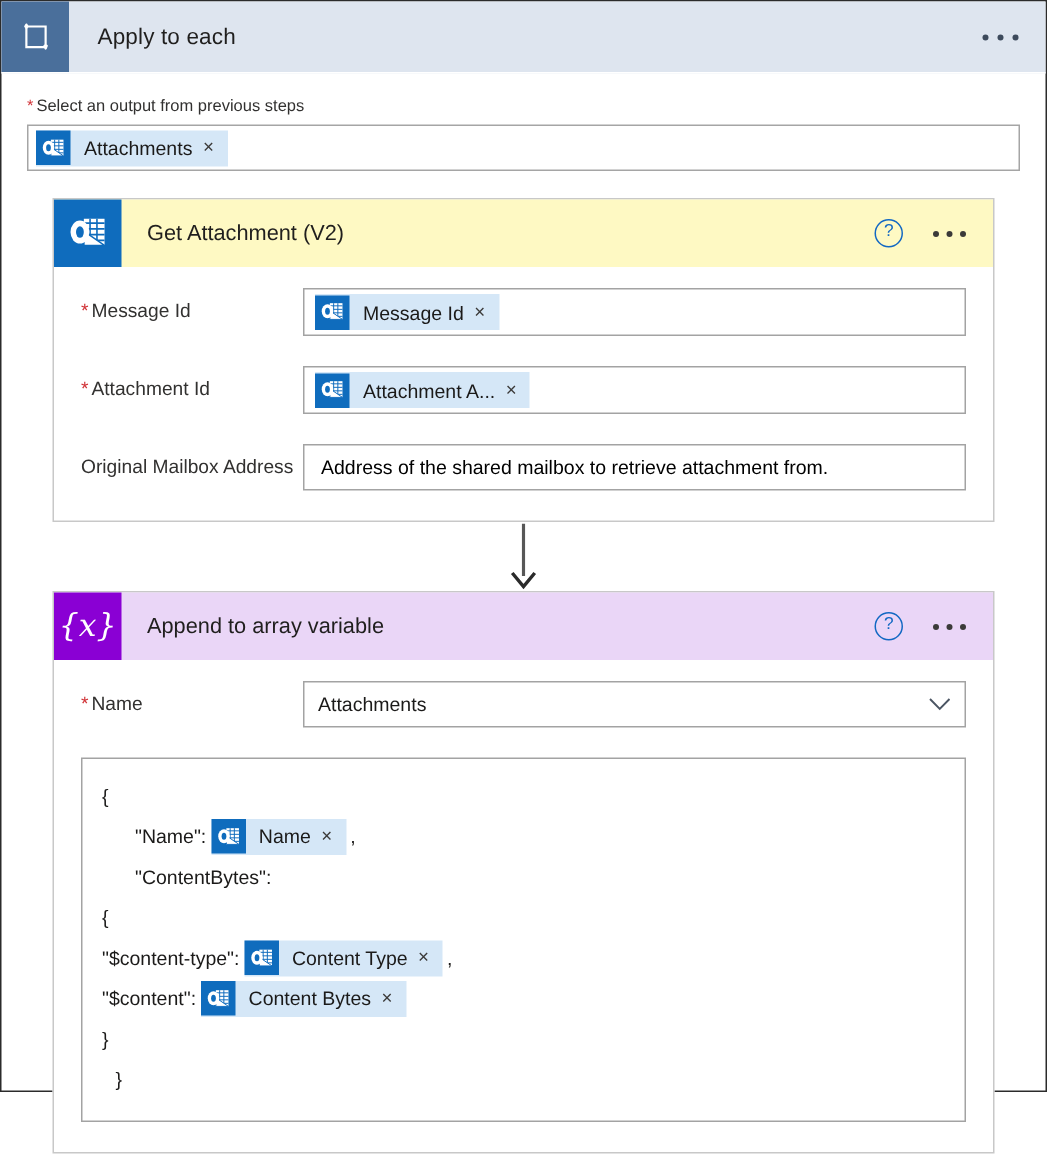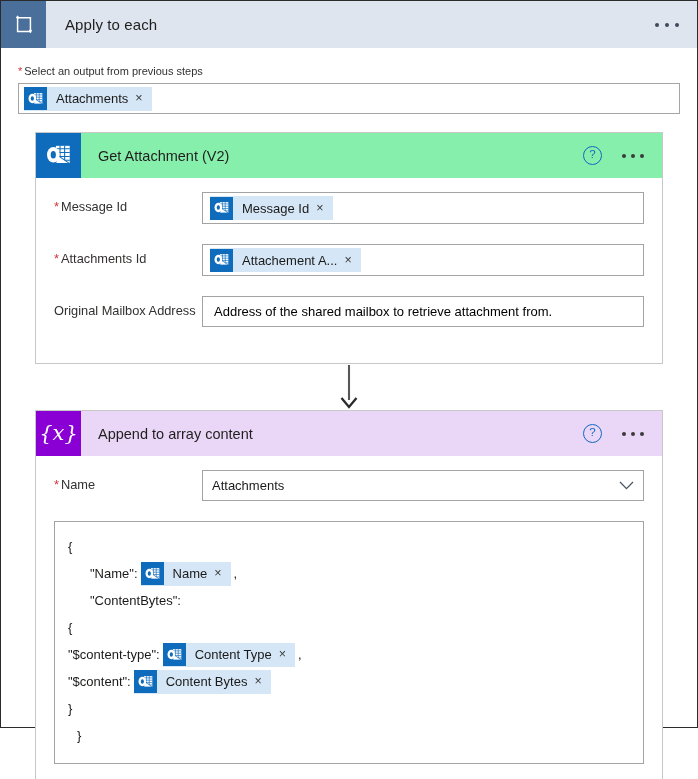--- a/index.html
+++ b/index.html
@@ -92,21 +92,21 @@
   
   .card{
     margin:18px 17px 0 17px;
     border:1px solid #c8c8c8;
     background:#ffffff;
   }
   .card-header{
     display:flex;align-items:center;
     height:45px;
   }
-  .card-header.outlook{background:#86efac;}
+  .card-header.outlook{background:#fef9c3;}
   .card-header.purple{background:#ead6f7;}
   .card-icon{
     width:45px;height:45px;flex:0 0 45px;
     display:flex;align-items:center;justify-content:center;
   }
   .card-icon.outlook{background:#0f6cbd;}
   .card-icon.purple{background:#8a00d4;}
   .card-icon.purple span{
     font-family:"DejaVu Serif", serif;
     font-style:italic;
@@ -123,21 +123,21 @@
     color:#1268c3;font-size:11.5px;line-height:15px;text-align:center;
     font-family:"Liberation Sans", sans-serif;
     cursor:pointer;
   }
   .dots{display:flex;gap:5px;align-items:center;cursor:pointer;}
   .dots i{width:4px;height:4px;border-radius:50%;background:#3b3a39;display:block;}
 
   .card-body{padding:14px 18px 20px 18px;}
 
   .row{display:flex;align-items:flex-start;margin-bottom:20px;}
-  .row:last-child{margin-bottom:16px;}
+  .row:last-child{margin-bottom:0;}
   .row-label{
     width:148px;flex:0 0 148px;
     font-size:12.8px;color:#323130;
     padding-top:7px;line-height:16px;
   }
   .row-ctrl{flex:1;min-width:0;}
 
   .input-shell{
     border:1px solid #a3a3a3;background:#fff;
     min-height:31px;display:flex;align-items:center;
@@ -260,35 +260,35 @@
                 </span>
                 <span class="chip-label">Message Id</span>
                 <span class="chip-x">×</span>
               </span>
             </div>
           </div>
         </div>
 
         <div class="row">
           <div class="row-label">
-            <span class="req-star">*</span><span>Attachments Id</span>
+            <span class="req-star">*</span><span>Attachment Id</span>
           </div>
           <div class="row-ctrl">
             <div class="input-shell">
               <span class="chip">
                 <span class="chip-ico">
                   <svg class="ol-svg" viewBox="0 0 16 15">
                     <rect x="6.3" y="1.2" width="9" height="11.6" fill="#ffffff"></rect>
                     <path d="M6.3 3.1 h9 M6.3 5.6 h9 M6.3 8.1 h9 M6.3 10.6 h9 M9 1.2 v11.6 M12 1.2 v11.6" stroke="#0f6cbd" stroke-width=".7" fill="none"></path>
                     <path d="M6.3 6.6 L15.3 12.8 L6.3 12.8 Z" fill="#ffffff" stroke="#0f6cbd" stroke-width=".7"></path>
                     <ellipse cx="4.6" cy="7" rx="4.1" ry="5" fill="#ffffff"></ellipse>
                     <ellipse cx="4.6" cy="7" rx="1.7" ry="2.5" fill="#0f6cbd"></ellipse>
                   </svg>
                 </span>
-                <span class="chip-label">Attachement A...</span>
+                <span class="chip-label">Attachment A...</span>
                 <span class="chip-x">×</span>
               </span>
             </div>
           </div>
         </div>
 
         <div class="row">
           <div class="row-label">Original Mailbox Address</div>
           <div class="row-ctrl">
             <div class="input-shell">
@@ -305,21 +305,21 @@
         <path d="M11 0 L11 35" stroke="#575757" stroke-width="2.1"></path>
         <path d="M3.5 33 L11 42 L18.5 33" stroke="#2b2b2b" stroke-width="2.3" fill="none" stroke-linejoin="miter"></path>
       </svg>
     </div>
 
     <div class="card" style="margin-top:0;">
       <div class="card-header purple">
         <div class="card-icon purple">
           <span>{x}</span>
         </div>
-        <div class="card-title">Append to array content</div>
+        <div class="card-title">Append to array variable</div>
         <div class="card-actions">
           <div class="help-ico">?</div>
           <div class="dots">
               <i></i>
               <i></i>
               <i></i>
             </div>
         </div>
       </div>
 

